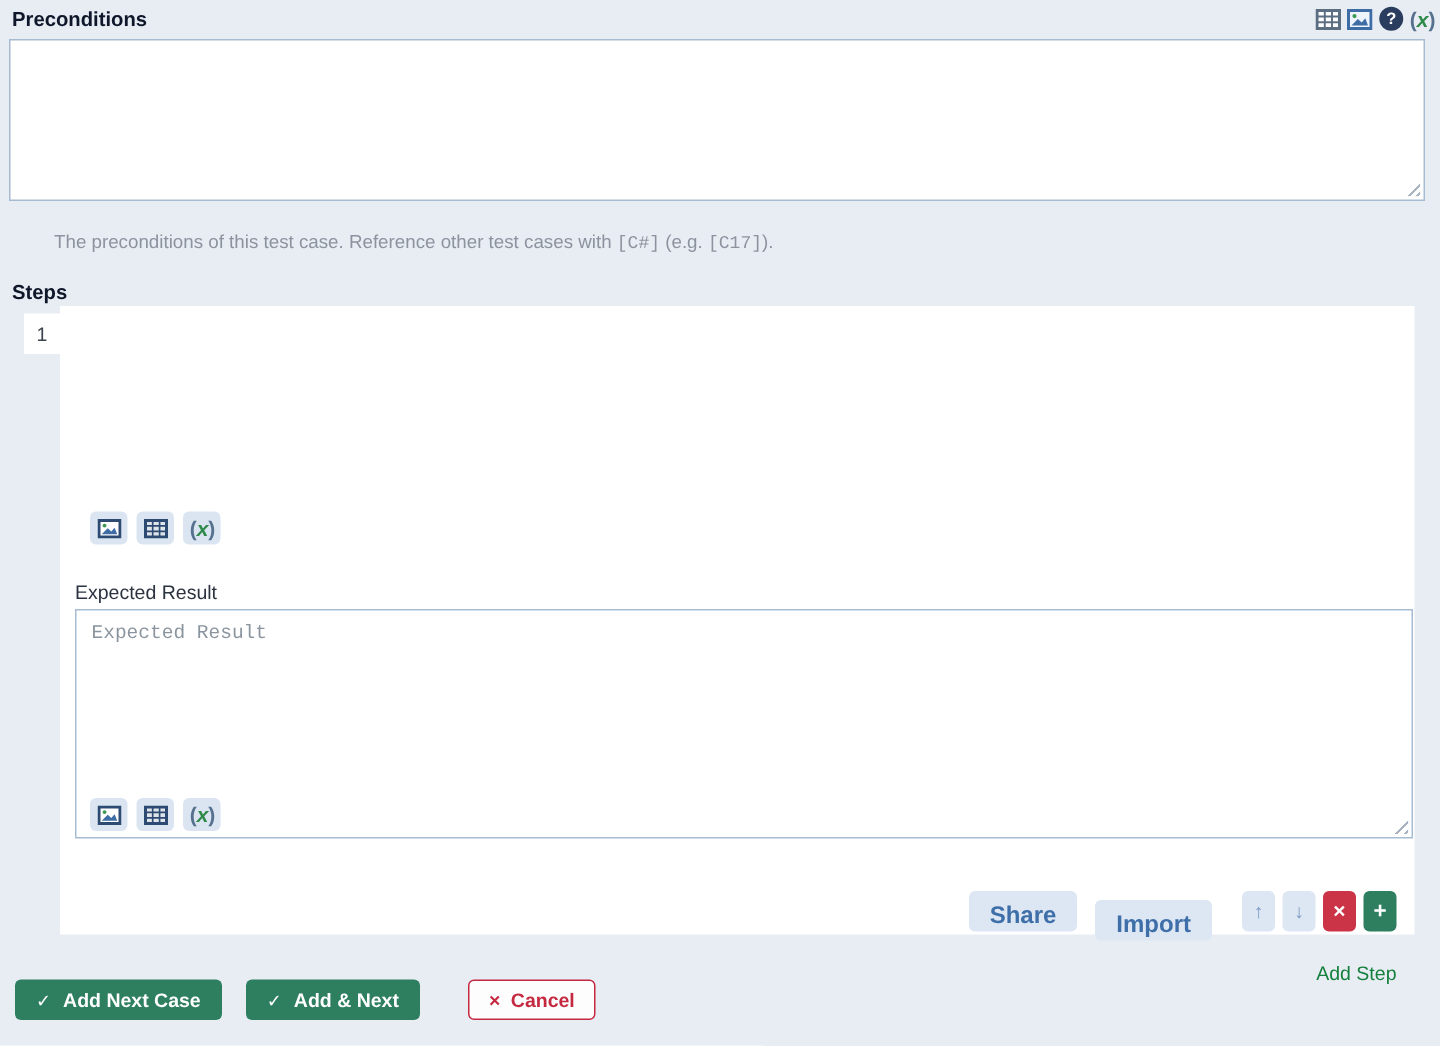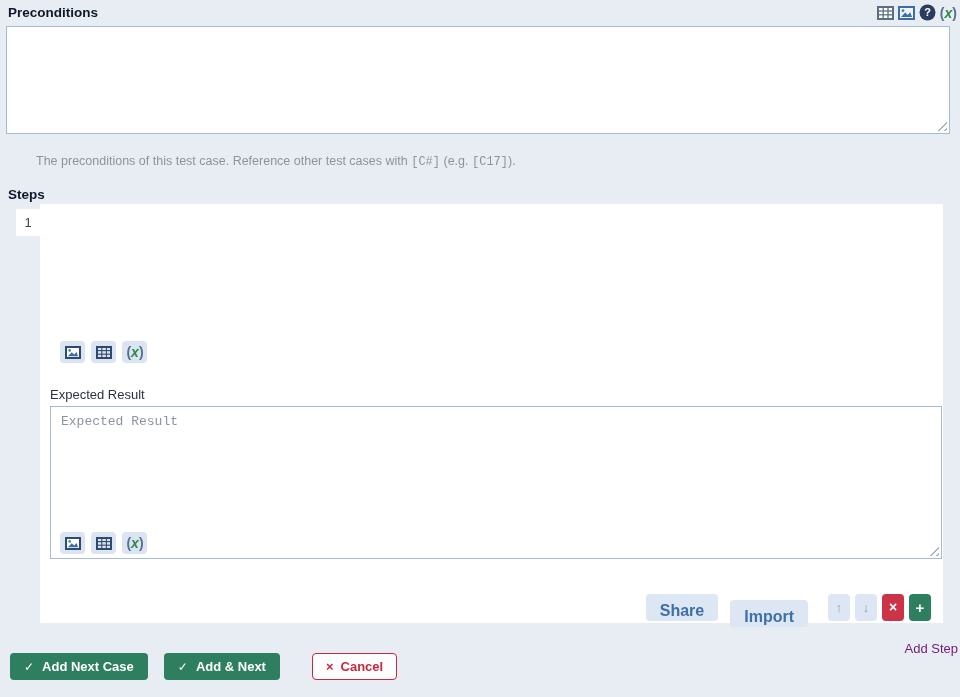--- a/index.html
+++ b/index.html
@@ -69,22 +69,22 @@
     width:22px; height:27px; border:none; border-radius:4px;
     display:flex; align-items:center; justify-content:center;
     font-size:13px; font-weight:bold; cursor:pointer; padding:0;
   }
   .sq-arrow { background:#dce7f3; color:#7e9dc2; }
   .sq-del { background:#cb3347; color:#fff; font-size:14px; }
   .sq-add { background:#2e7e60; color:#fff; font-size:15px; }
   .m12 { margin-left:12px;margin-top:13px; } .m20 { margin-left:20px; } .m5 { margin-left:5px; }
   
   .add-step-link {
-    position:absolute; right:2px; top:641px;
-    color:#701a75; font-size:13px; cursor:pointer; text-decoration:none;
+    position:absolute; right:29px; top:641px;
+    color:#15803d; font-size:13px; cursor:pointer; text-decoration:none;
   }
   
   .footer-row { position:absolute; left:10px; top:653px; display:flex; align-items:center; }
   .btn-green {
     height:27px; border:none; border-radius:4px; background:#2e7e60; color:#fff;
     font-family:"Liberation Sans",sans-serif; font-weight:bold; font-size:13px;
     padding:0 14px; display:flex; align-items:center; cursor:pointer;
   }
   .btn-green .chk { font-weight:normal; font-size:12px; margin-right:8px; }
   .btn-cancel {

